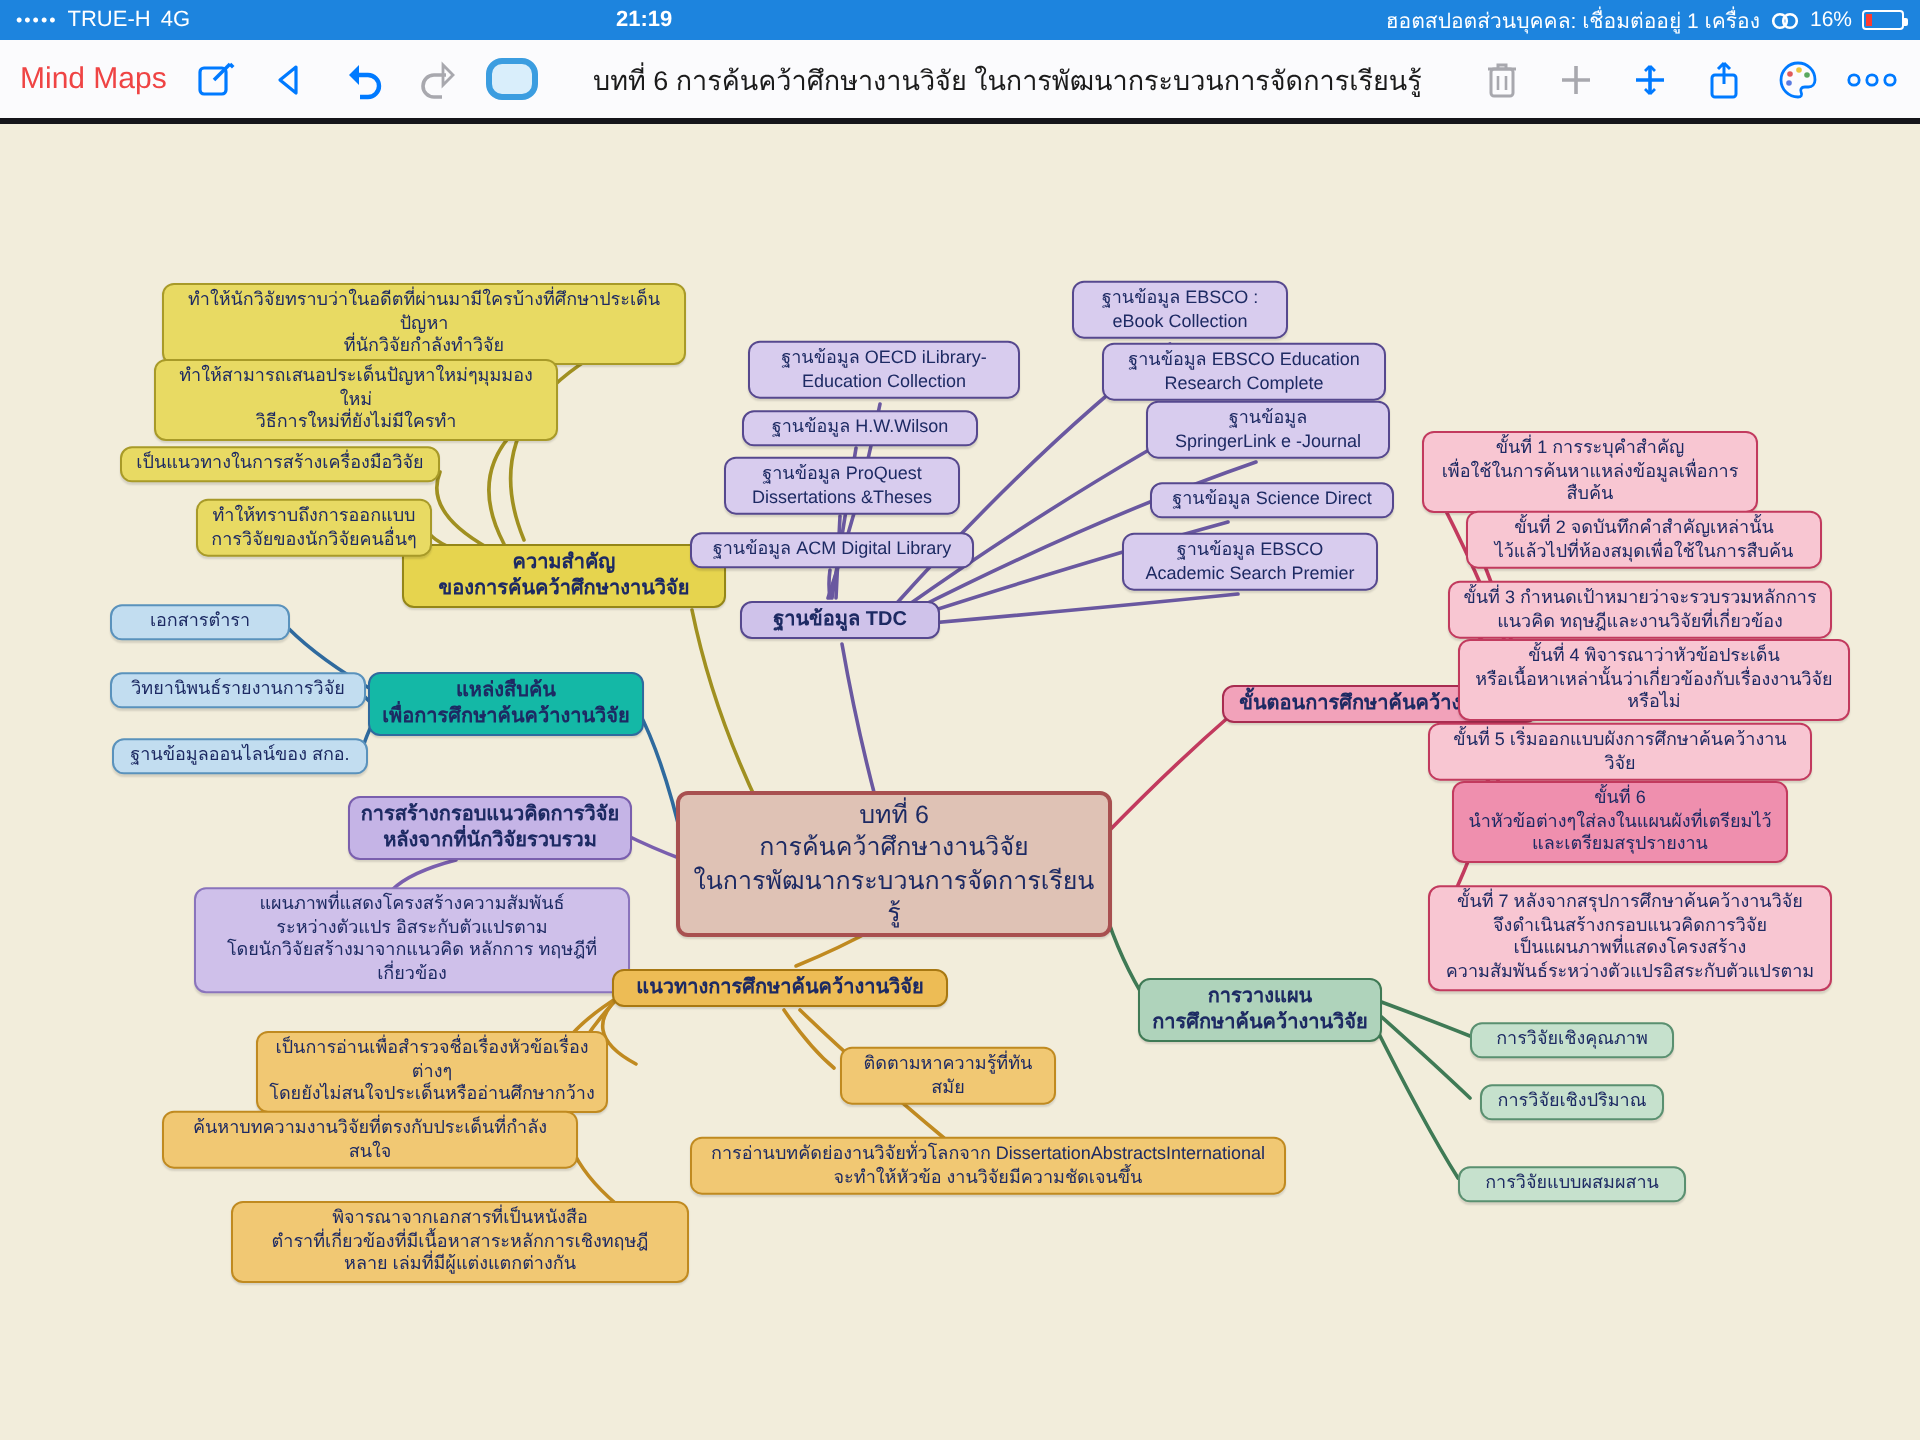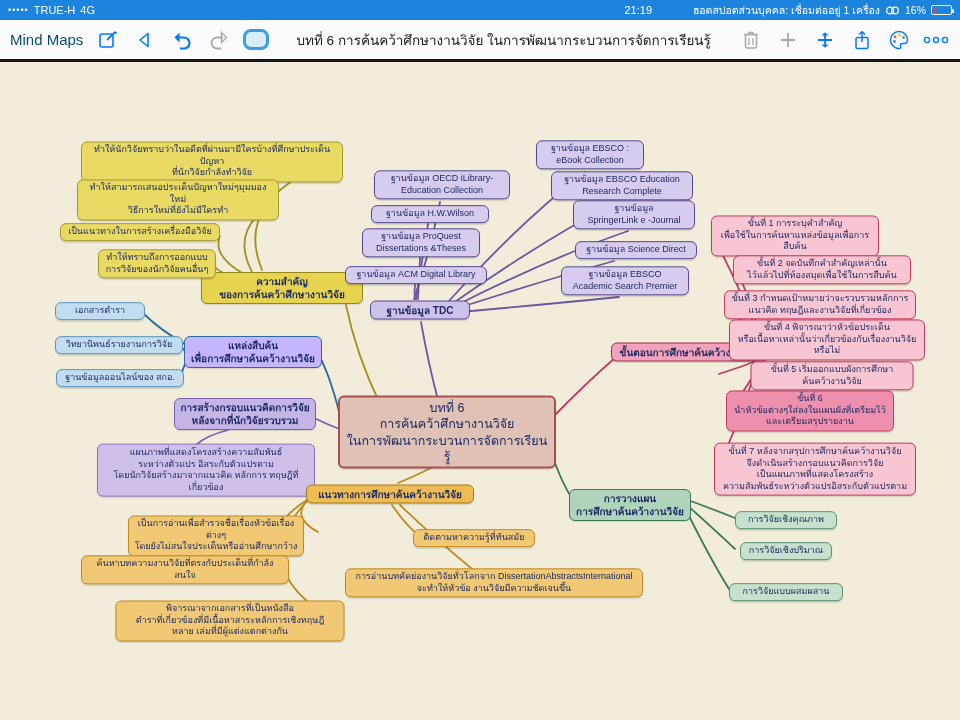--- a/index.html
+++ b/index.html
@@ -4,51 +4,51 @@
 <style>
   * { margin:0; padding:0; box-sizing:border-box; }
   html,body { width:960px; height:720px; overflow:hidden; }
   body { font-family:"Liberation Sans", sans-serif; position:relative; background:#f2eddb; }
 
   
   .statusbar { position:absolute; left:0; top:0; width:960px; height:20px;
     background:#1d84de; color:#fff; display:flex; align-items:center;
     font-size:11px; padding:0 8px; }
   .sb-left { display:flex; align-items:center; gap:5px; width:300px; }
-  .sb-center { flex:1; text-align:right; font-weight:normal; }
+  .sb-center { flex:1; text-align:left; font-weight:bold; }
   .sb-right { display:flex; align-items:center; gap:5px; width:300px; justify-content:flex-end; font-size:10.5px; }
   .sb-dots { letter-spacing:1px; font-size:9px; }
   .battery { width:21px; height:10px; border:1px solid #fff; border-radius:2px; position:relative; }
   .battery:after { content:""; position:absolute; right:-3px; top:2.5px; width:2px; height:4px; background:#fff; border-radius:0 1px 1px 0; }
   .battery .fill { position:absolute; left:1px; top:1px; bottom:1px; width:3px; background:#ff3b30; }
 
   
   .toolbar { position:absolute; left:0; top:20px; width:960px; height:42px;
     background:#fbfbfd; border-bottom:3px solid #15151a;
     display:flex; align-items:center; padding:0 10px; gap:9px; }
-  .tb-app { color:#0c4a6e; font-size:15px; margin-right:2px; }
+  .tb-app { color:#ef4444; font-size:15px; margin-right:2px; }
   .tb-btn { display:flex; align-items:center; justify-content:center; width:28px; height:28px; flex:0 0 auto; }
   .tb-title { flex:1; text-align:center; font-size:13.5px; color:#1b1b1b; white-space:nowrap; overflow:hidden; text-overflow:ellipsis; }
   .shape-btn { width:26px; height:21px; border:3px solid #3b9de0; border-radius:8px; background:#d9eefb; }
 
   
   .canvas { position:absolute; left:0; top:62px; width:960px; height:658px; background:#f2eddb; }
   .edges { position:absolute; left:0; top:0; }
 
   .node { position:absolute; transform:translate(-50%,-50%);
     border:1.5px solid #555; border-radius:6px; padding:2px 5px;
     font-size:9px; line-height:1.3; color:#1d2a63; text-align:center;
     white-space:pre-line; box-shadow:0 1px 1px rgba(0,0,0,0.12); }
   .topic { font-weight:bold; font-size:10px; }
 
   .n-center  { background:#dfc2b5; border-color:#a85050; font-weight:normal; font-size:12.5px; border-width:2px; }
   .n-yellow  { background:#e8da63; border-color:#a89a28; }
   .n-yellow-t{ background:#e6d44e; border-color:#948618; }
   .n-blue    { background:#c2ddf0; border-color:#5a92bc; }
-  .n-blue-t  { background:#c4b5fd; border-color:#2f6a9e; }
+  .n-blue-t  { background:#14b8a6; border-color:#2f6a9e; }
   .n-purple  { background:#cfc0ea; border-color:#8a74bc;margin-left:29px; }
   .n-purple-t{ background:#c5b4e6; border-color:#7a5fae; }
   .n-lav     { background:#d8ccee; border-color:#56488e; }
   .n-lav-t   { background:#cfc2ea; border-color:#56488e; }
   .n-pink    { background:#f8c6d2; border-color:#c23a5e; }
   .n-pink-t  { background:#f2a2ba; border-color:#a82c50; }
   .n-pink-d  { background:#ef8fae; }
   .n-green   { background:#c6e1cd; border-color:#5a9070; }
   .n-green-t { background:#afd3bb; border-color:#3f7a55; }
   .n-orange  { background:#f1c873; border-color:#c08a20; }
@@ -273,38 +273,38 @@
 
   <div class="node n-pink-t topic" style="left:690px;top:290px;width:158px">ขั้นตอนการศึกษาค้นคว้างานวิจัย</div>
   <div class="node n-pink" style="left:795px;top:174px;width:168px">ขั้นที่ 1 การระบุคำสำคัญ
 เพื่อใช้ในการค้นหาแหล่งข้อมูลเพื่อการสืบค้น</div>
   <div class="node n-pink" style="left:822px;top:208px;width:178px">ขั้นที่ 2 จดบันทึกคำสำคัญเหล่านั้น
 ไว้แล้วไปที่ห้องสมุดเพื่อใช้ในการสืบค้น</div>
   <div class="node n-pink" style="left:820px;top:243px;width:192px">ขั้นที่ 3 กำหนดเป้าหมายว่าจะรวบรวมหลักการ
 แนวคิด ทฤษฎีและงานวิจัยที่เกี่ยวข้อง</div>
   <div class="node n-pink" style="left:827px;top:278px;width:196px">ขั้นที่ 4 พิจารณาว่าหัวข้อประเด็น
 หรือเนื้อหาเหล่านั้นว่าเกี่ยวข้องกับเรื่องงานวิจัยหรือไม่</div>
-  <div class="node n-pink" style="left:832px;top:314px;width:163px">ขั้นที่ 5 เริ่มออกแบบผังการศึกษาค้นคว้างานวิจัย</div>
+  <div class="node n-pink" style="left:810px;top:314px;width:192px">ขั้นที่ 5 เริ่มออกแบบผังการศึกษาค้นคว้างานวิจัย</div>
   <div class="node n-pink n-pink-d" style="left:810px;top:349px;width:168px">ขั้นที่ 6
 นำหัวข้อต่างๆใส่ลงในแผนผังที่เตรียมไว้
 และเตรียมสรุปรายงาน</div>
   <div class="node n-pink" style="left:815px;top:407px;width:202px">ขั้นที่ 7 หลังจากสรุปการศึกษาค้นคว้างานวิจัย
 จึงดำเนินสร้างกรอบแนวคิดการวิจัย
 เป็นแผนภาพที่แสดงโครงสร้าง
 ความสัมพันธ์ระหว่างตัวแปรอิสระกับตัวแปรตาม</div>
 
   <div class="node n-green-t topic" style="left:630px;top:443px;width:122px">การวางแผน
 การศึกษาค้นคว้างานวิจัย</div>
   <div class="node n-green" style="left:786px;top:458px;width:102px">การวิจัยเชิงคุณภาพ</div>
   <div class="node n-green" style="left:786px;top:489px;width:92px">การวิจัยเชิงปริมาณ</div>
   <div class="node n-green" style="left:786px;top:530px;width:114px">การวิจัยแบบผสมผสาน</div>
 
   <div class="node n-orange-t topic" style="left:390px;top:432px;width:168px">แนวทางการศึกษาค้นคว้างานวิจัย</div>
   <div class="node n-orange" style="left:216px;top:474px;width:176px">เป็นการอ่านเพื่อสำรวจชื่อเรื่องหัวข้อเรื่องต่างๆ
 โดยยังไม่สนใจประเด็นหรืออ่านศึกษากว้าง</div>
-  <div class="node n-orange" style="left:474px;top:476px;width:122px">ติดตามหาความรู้ที่ทันสมัย</div>
+  <div class="node n-orange" style="left:474px;top:476px;width:108px">ติดตามหาความรู้ที่ทันสมัย</div>
   <div class="node n-orange" style="left:185px;top:508px;width:208px">ค้นหาบทความงานวิจัยที่ตรงกับประเด็นที่กำลังสนใจ</div>
   <div class="node n-orange" style="left:494px;top:521px;width:298px">การอ่านบทคัดย่องานวิจัยทั่วโลกจาก DissertationAbstractsInternational
 จะทำให้หัวข้อ งานวิจัยมีความชัดเจนขึ้น</div>
   <div class="node n-orange" style="left:230px;top:559px;width:229px">พิจารณาจากเอกสารที่เป็นหนังสือ
 ตำราที่เกี่ยวข้องที่มีเนื้อหาสาระหลักการเชิงทฤษฎี
 หลาย เล่มที่มีผู้แต่งแตกต่างกัน</div>
 </div>
 
 </body></html>

